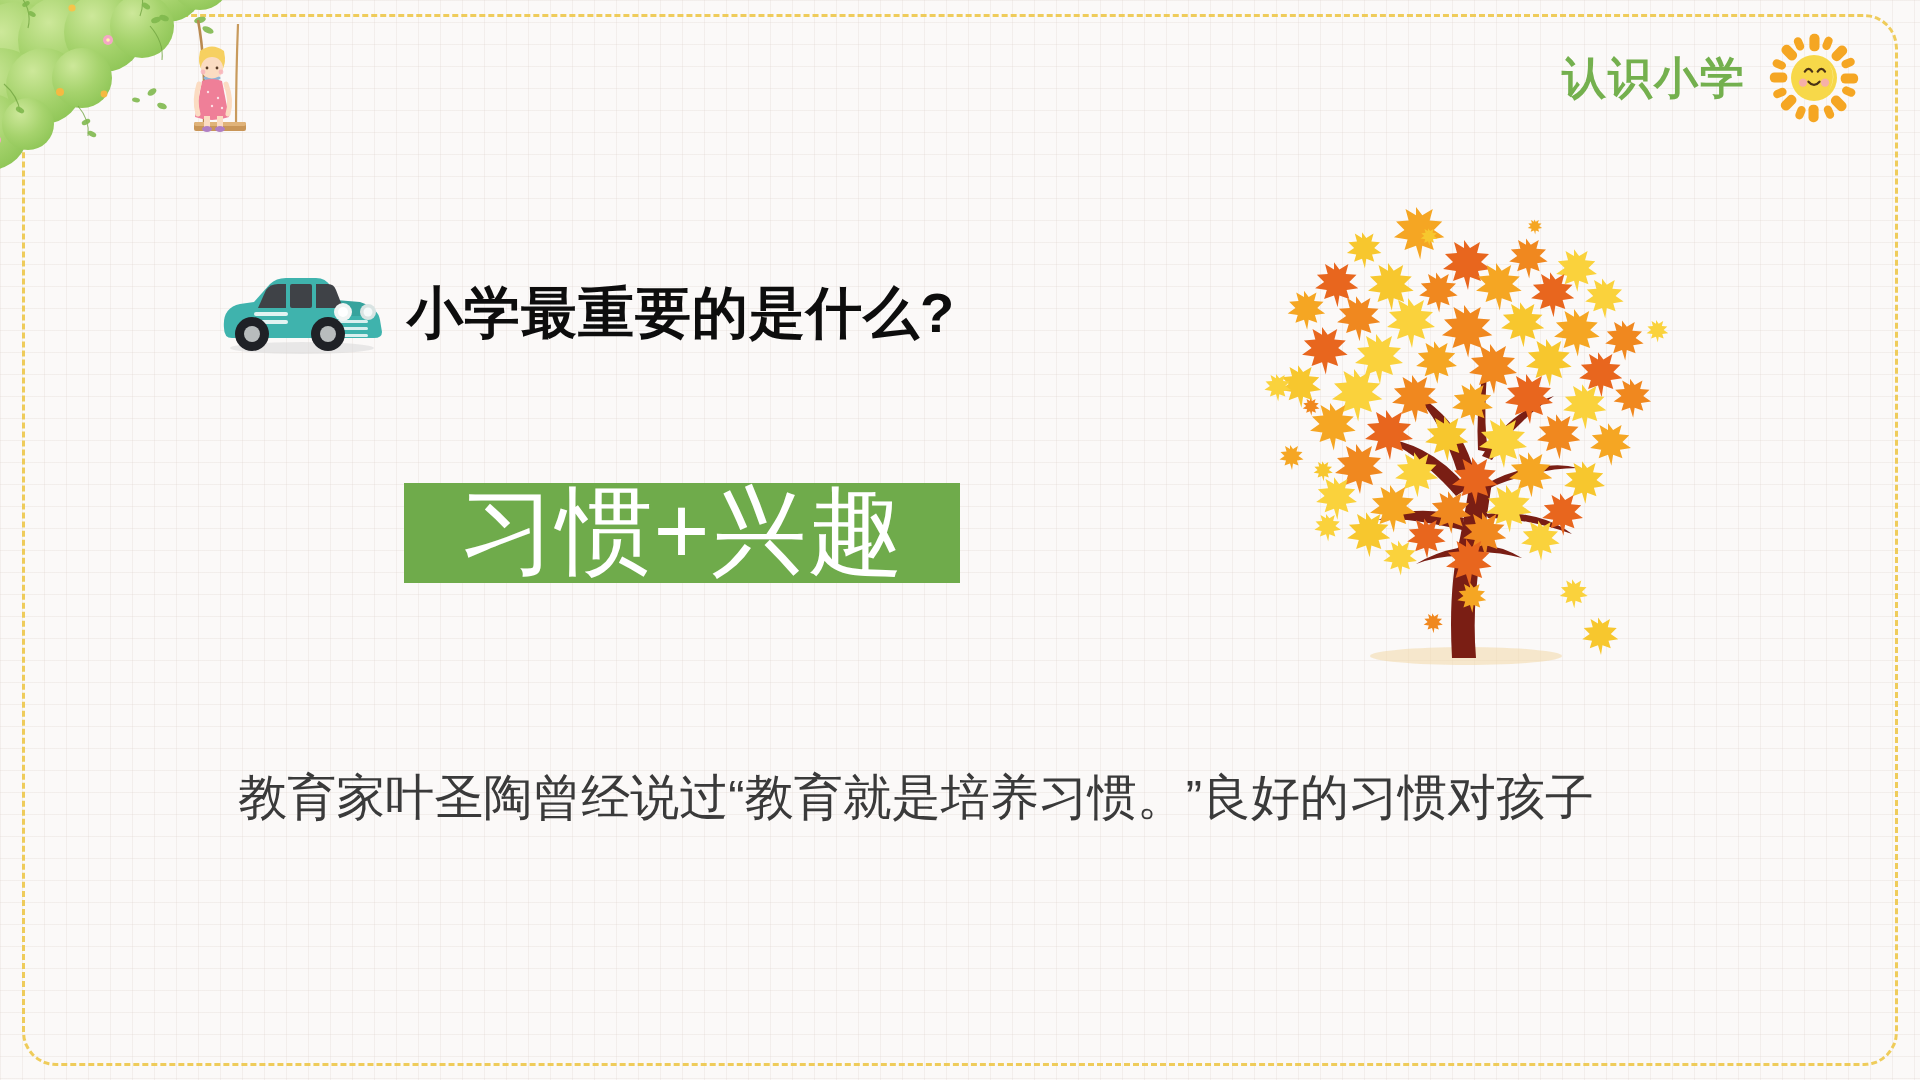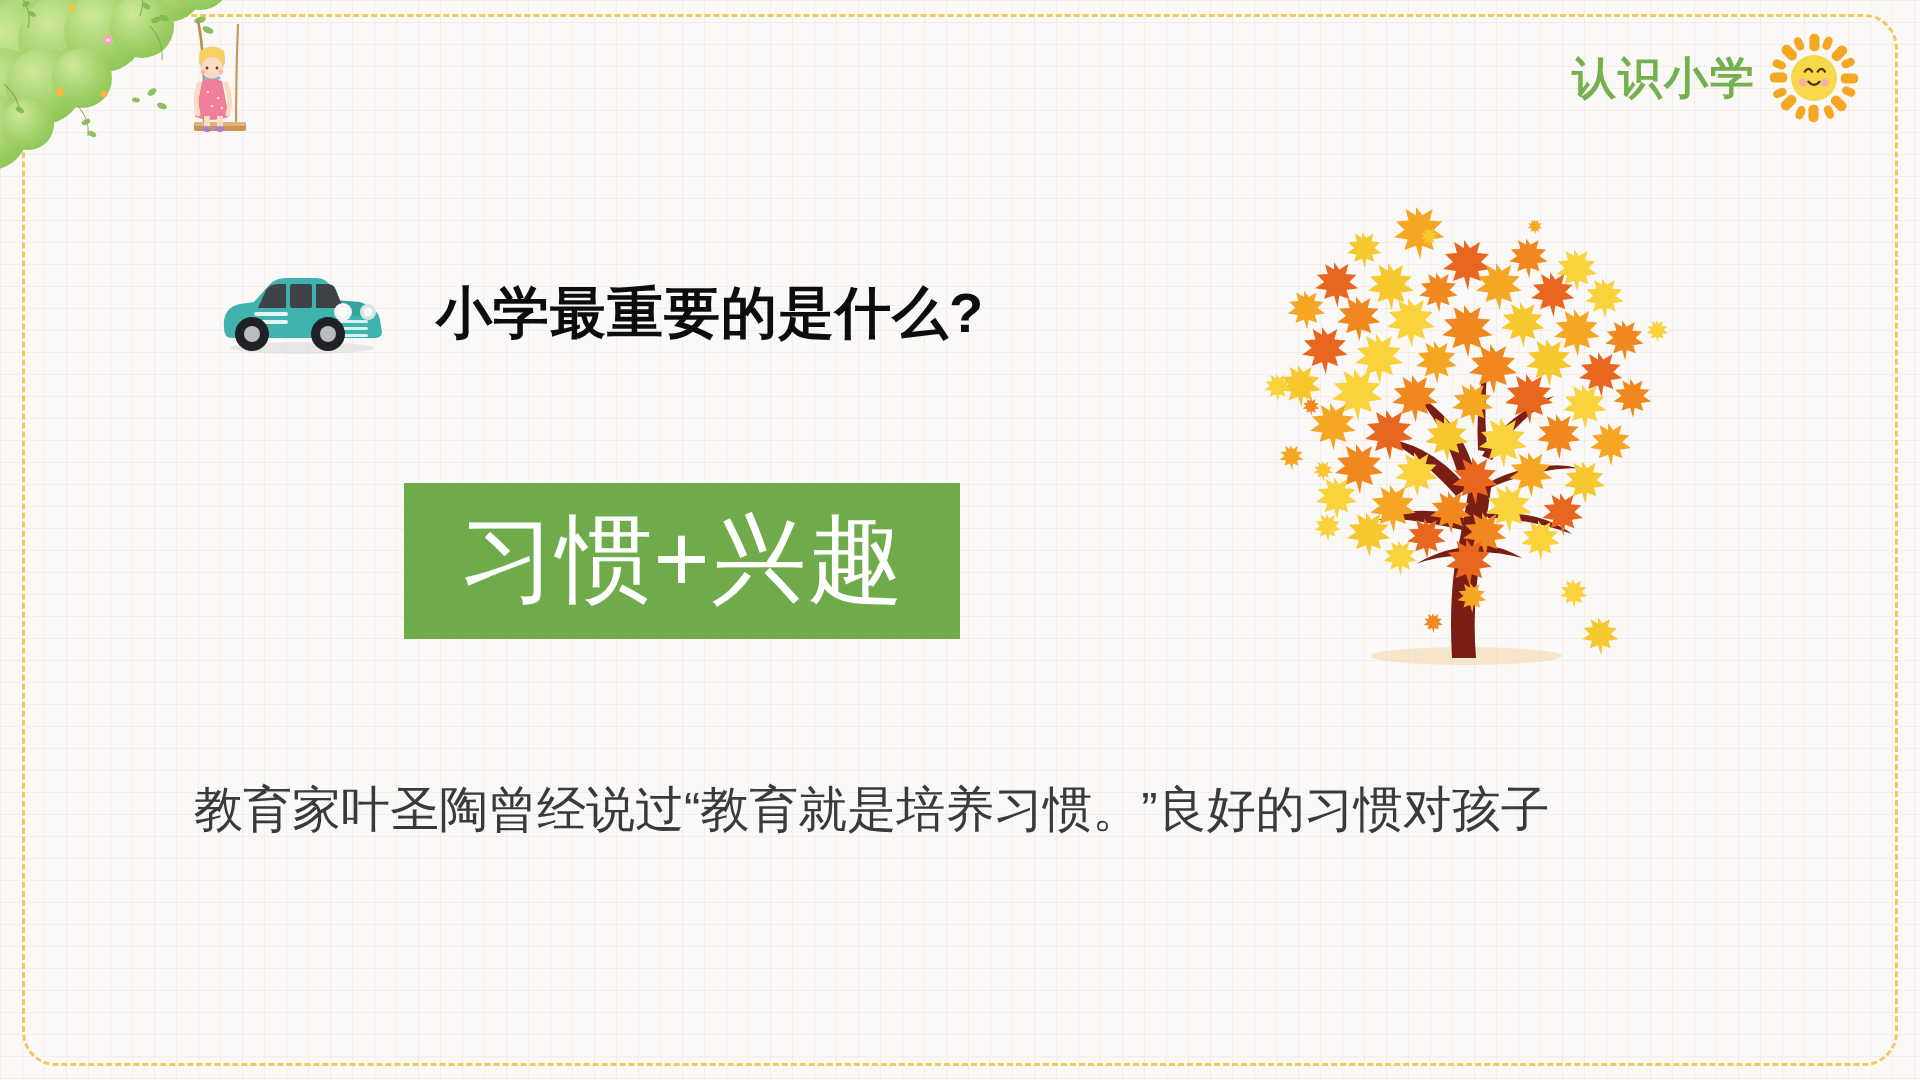--- a/index.html
+++ b/index.html
@@ -49,58 +49,58 @@
     height: 215px;
   }
 
   
   .header {
     position: absolute;
     right: 60px;
     top: 32px;
     display: flex;
     align-items: center;
-    gap: 12px;
+    gap: 22px;
   }
   .header-title {
     font-size: 44px;
     font-weight: bold;
     color: #74b04e;
     letter-spacing: 2px;
     line-height: 1;
     white-space: nowrap;
   }
   .sun-icon { width: 92px; height: 92px; flex: none; }
 
   
   .question-row {
     position: absolute;
     left: 218px;
     top: 270px;
     display: flex;
     align-items: center;
-    gap: 52px;
+    gap: 23px;
   }
   .car-icon { width: 166px; height: 86px; flex: none; }
   .question-text {
     font-size: 56px;
     font-weight: bold;
     color: #0d0d0d;
     letter-spacing: 1px;
     line-height: 1;
     white-space: nowrap;
   }
 
   
   .keyword-banner {
     position: absolute;
     left: 404px;
     top: 483px;
     width: 556px;
-    height: 156px;
+    height: 100px;
     background: #6fab4b;
     display: flex;
     align-items: center;
     justify-content: center;
   }
   .keyword-text {
     font-size: 96px;
     color: #ffffff;
     line-height: 1;
     letter-spacing: 1px;
@@ -122,21 +122,21 @@
   .body-copy {
     position: absolute;
     left: 178px;
     top: 756px;
     width: 1420px;
     font-size: 49px;
     line-height: 1.52;
     color: #3a3a3a;
     letter-spacing: 0px;
   }
-  .body-copy p { margin: 16px; }
+  .body-copy p { margin: 4px; text-align: right; }
 </style>
 </head>
 <body>
 
 <div id="slide">
 
   <div class="frame"></div>
 
   <svg class="corner-art" viewBox="0 0 290 215">
     <defs>

